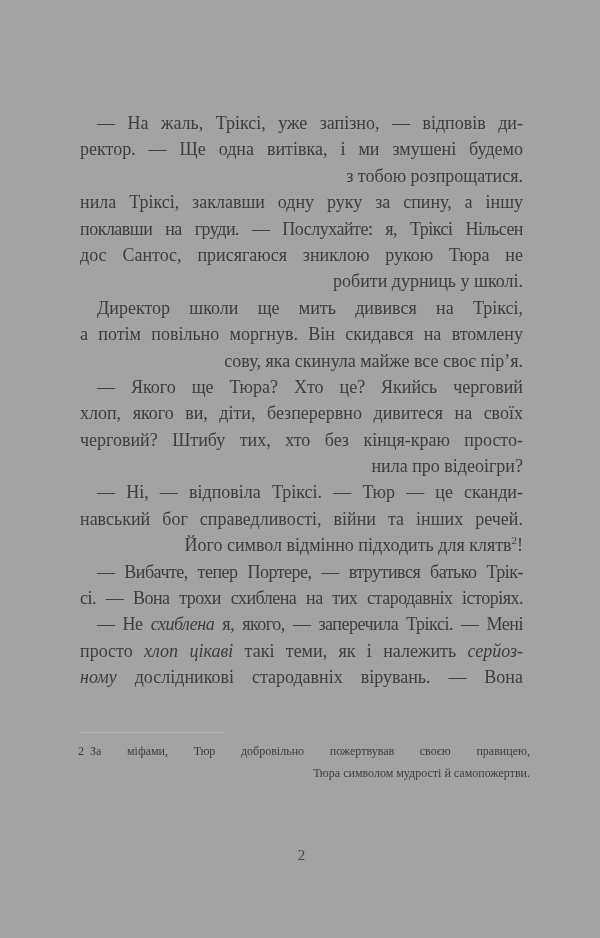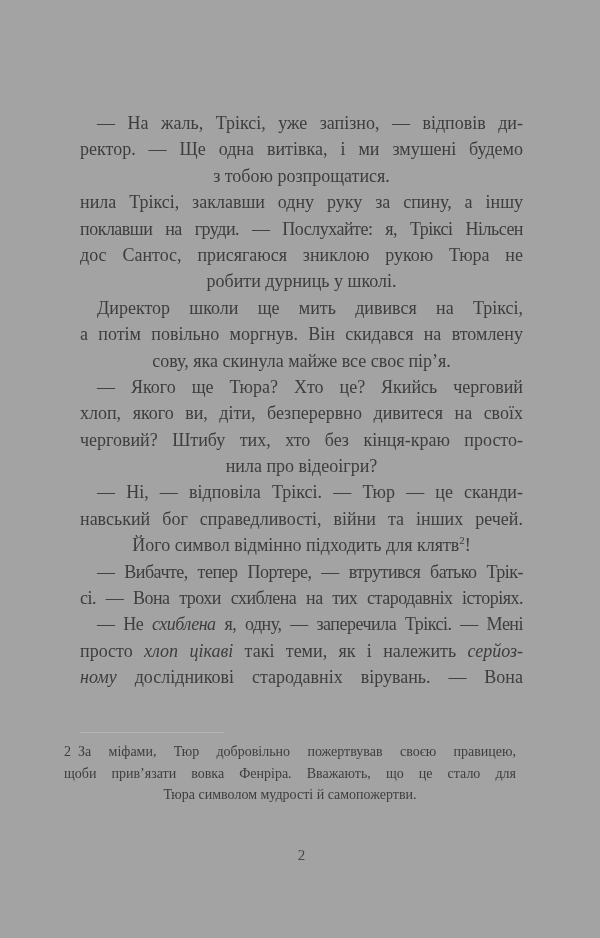--- a/index.html
+++ b/index.html
@@ -18,21 +18,21 @@
   .body-text {
     position: absolute;
     left: 80px;
     top: 110px;
     width: 443px;
     font-size: 18px;
     line-height: 26.4px;
     color: #3d3d3d;
   }
   .tline {
-    text-align: center;
+    text-align: right;
     height: 26.4px;
     overflow: hidden;
     white-space: pre-wrap;
   }
   .tline.just {
     text-align: justify;
     text-align-last: justify;
   }
   .tline.ind { padding-left: 17px; }
   .tline.tight { letter-spacing: -0.5px; }
@@ -45,24 +45,24 @@
   .footnote-sep {
     position: absolute;
     left: 80px;
     top: 732px;
     width: 144px;
     height: 0;
     border-top: 1px solid #b5b5b5;
   }
   .footnote {
     position: absolute;
-    left: 64px;
+    left: 78px;
     top: 741px;
     width: 452px;
-    font-size: 14px;
+    font-size: 12px;
     line-height: 21.5px;
     color: #3d3d3d;
   }
   .footnote .tline { height: 21.5px; }
   .page-number {
     position: absolute;
     left: 80px;
     top: 847px;
     width: 443px;
     text-align: center;
@@ -100,25 +100,24 @@
       <div>
         <div class="tline just ind"><span>— Ні, — відповіла Тріксі. — Тюр — це сканди-</span></div>
         <div class="tline just"><span>навський бог справедливості, війни та інших речей.</span></div>
         <div class="tline"><span>Його символ відмінно підходить для клятв</span><sup>2</sup><span>!</span></div>
       </div>
       <div>
         <div class="tline just ind tight"><span>— Вибачте, тепер Портере, — втрутився батько Трік-</span></div>
         <div class="tline just tight"><span>сі. — Вона трохи схиблена на тих стародавніх історіях.</span></div>
       </div>
       <div>
-        <div class="tline just ind tight"><span>— Не </span><em>схиблена</em><span> я, одну, — заперечила Тріксі. — Мені</span></div>
+        <div class="tline just ind tight"><span>— Не </span><em>схиблена</em><span> я, якого, — заперечила Тріксі. — Мені</span></div>
         <div class="tline just"><span>просто </span><em>хлоп цікаві</em><span> такі теми, як і належить </span><em>серйоз-</em></div>
         <div class="tline just"><em>ному</em><span> дослідникові стародавніх вірувань. — Вона</span></div>
       </div>
     </div>
   <div class="footnote-sep" style="border-top-color: rgb(181, 181, 181);"></div>
   <div class="footnote" style="color: rgb(61, 61, 61);">
       <div class="tline just"><span>2 За міфами, Тюр добровільно пожертвував своєю правицею,</span></div>
-      <div class="tline just"><span>щоби прив’язати вовка Фенріра. Вважають, що це стало для</span></div>
       <div class="tline"><span>Тюра символом мудрості й самопожертви.</span></div>
     </div>
   <div class="page-number" style="color: rgb(71, 71, 71);">2</div>
 </div>
 
 </body></html>

